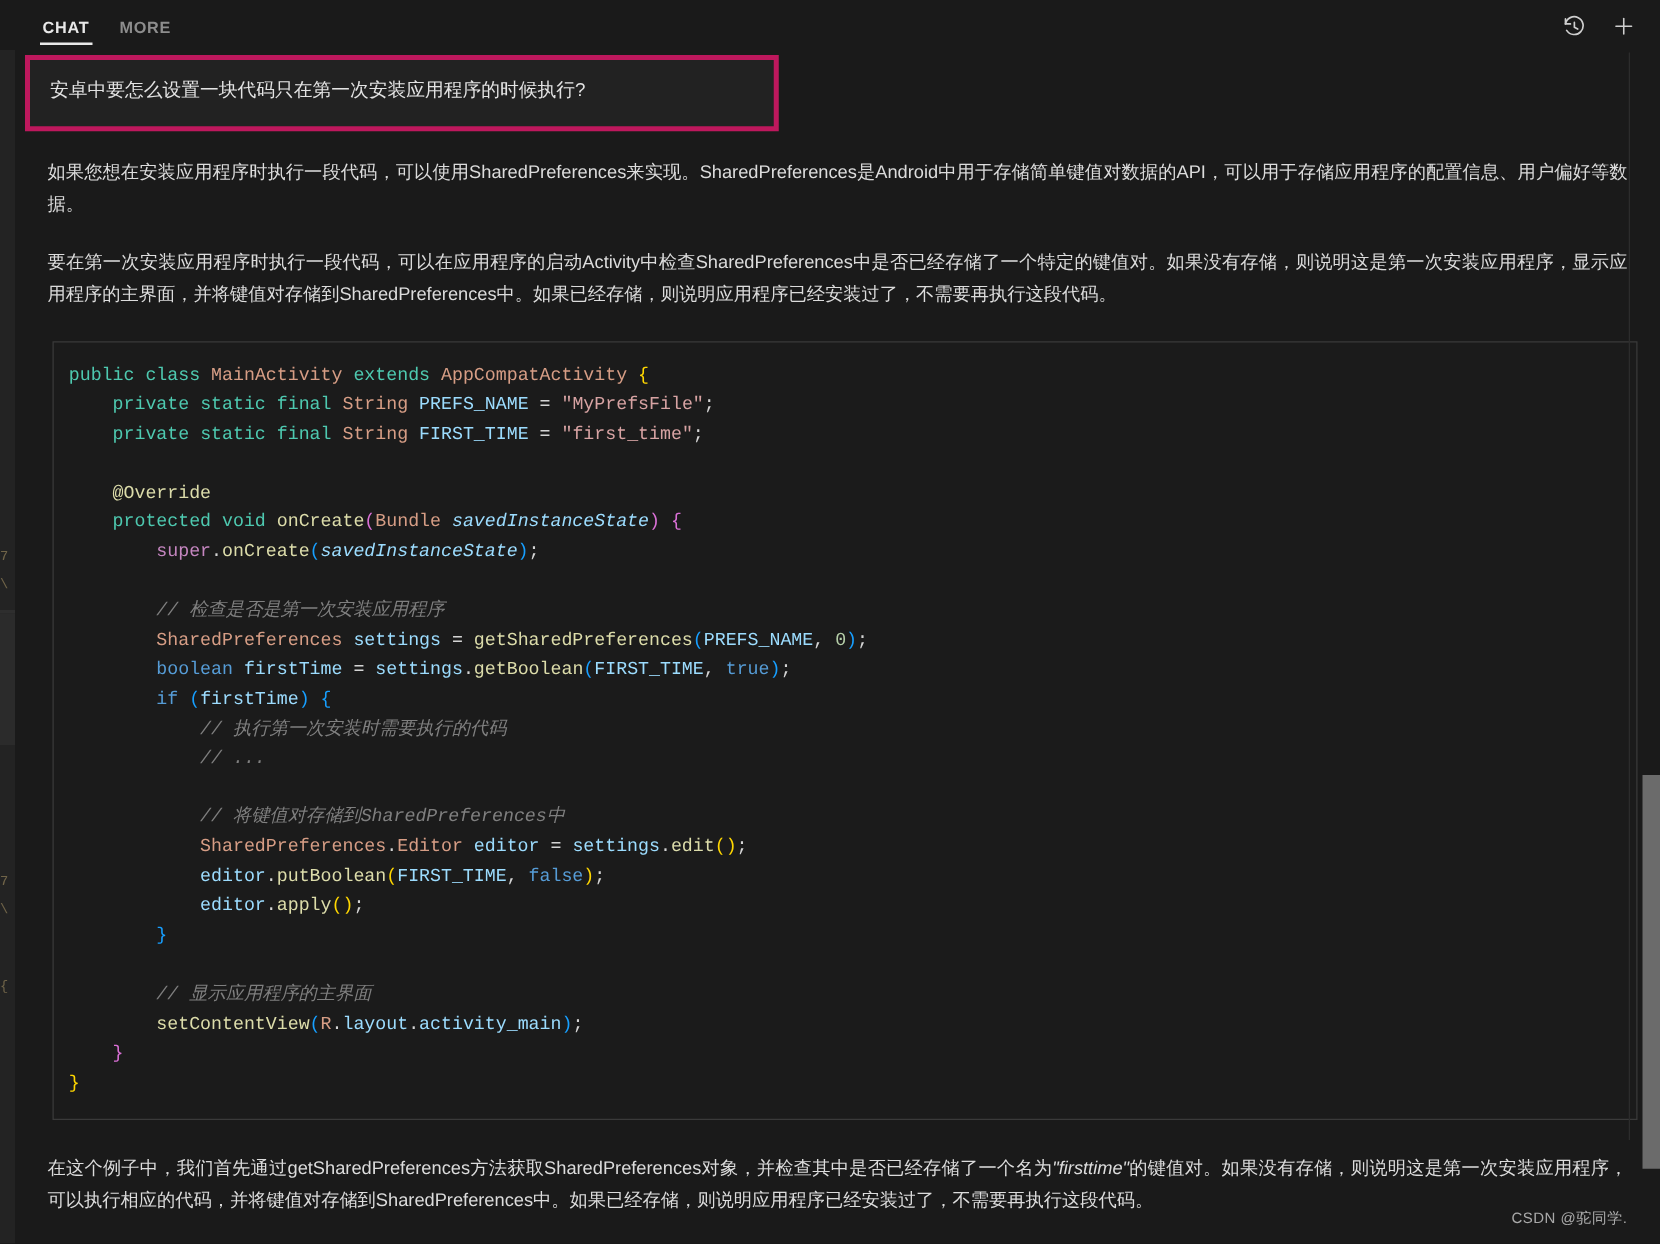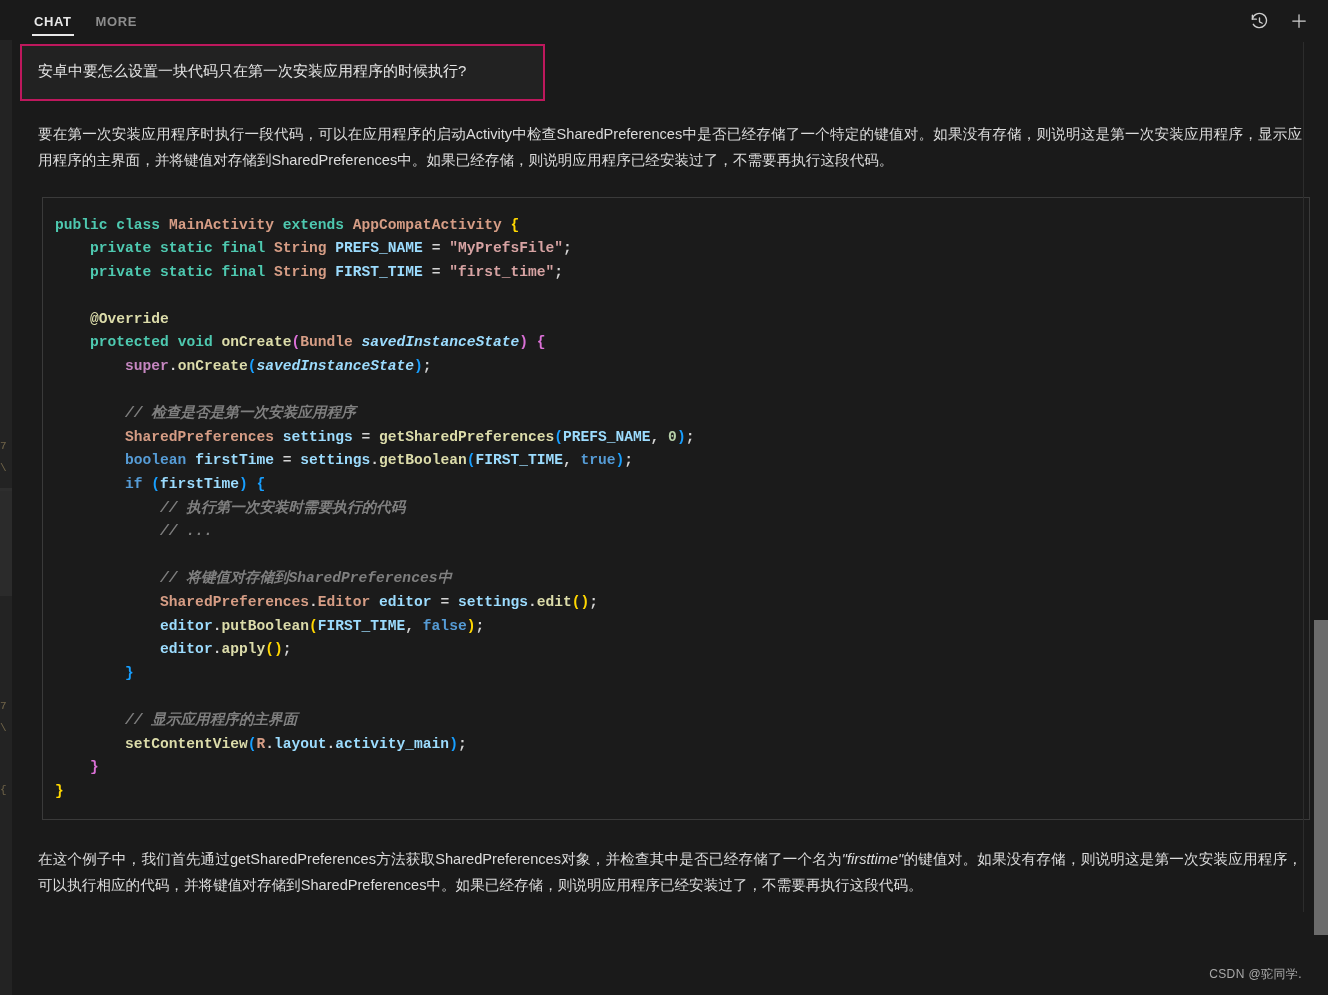--- a/index.html
+++ b/index.html
@@ -70,24 +70,24 @@
   .body {
     position: absolute; left: 12px; top: 42px;
     width: 1316px; height: 953px;
     overflow: hidden;
   }
 
   
   .question {
     position: relative;
     margin: 2px 0 0 8px;
-    width: 525px;
+    width: 603px;
     padding: 14px 16px 16px 16px;
     background: #222222;
-    border: 2px solid #be185d;
+    border: 4px solid #be185d;
     color: #e3e3e3;
     font-size: 15px;
     line-height: 1.5;
   }
 
   
   .answer { padding: 0 26px 0 26px; }
   .para {
     color: #dcdcdc;
     font-size: 14.6px;
@@ -96,21 +96,20 @@
     text-align: justify;
   }
   .para.tight { margin-top: 22px; }
 
   
   .codewrap {
     margin: 24px 18px 0 30px;
     background: #1b1b1b;
     border: 1px solid #3a3a3a;
     padding: 16px 11px 16px 0;
-    font-weight: bold;
   }
   pre.code {
     font-family: "Liberation Mono", "DejaVu Sans Mono", monospace;
     font-size: 14.6px;
     line-height: 23.6px;
     color: #d4d4d4;
     padding: 0 14px 0 12px;
     white-space: pre;
     overflow: hidden;
     tab-size: 4;
@@ -209,20 +208,21 @@
     </div>
   </div>
 
   <div class="body">
 
     <div class="question">
       <span>安卓中要怎么设置一块代码只在第一次安装应用程序的时候执行?</span>
     </div>
 
     <div class="answer">
+      <div class="para">如果您想在安装应用程序时执行一段代码，可以使用SharedPreferences来实现。SharedPreferences是Android中用于存储简单键值对数据的API，可以用于存储应用程序的配置信息、用户偏好等数据。</div>
       <div class="para">要在第一次安装应用程序时执行一段代码，可以在应用程序的启动Activity中检查SharedPreferences中是否已经存储了一个特定的键值对。如果没有存储，则说明这是第一次安装应用程序，显示应用程序的主界面，并将键值对存储到SharedPreferences中。如果已经存储，则说明应用程序已经安装过了，不需要再执行这段代码。</div>
     </div>
 
     <div class="codewrap">
       <pre class="code" id="code-render"><span class="k">public</span> <span class="k">class</span> <span class="ty">MainActivity</span> <span class="k">extends</span> <span class="ty">AppCompatActivity</span> <span class="b1">{</span>
     <span class="k">private</span> <span class="k">static</span> <span class="k">final</span> <span class="ty">String</span> <span class="va">PREFS_NAME</span> <span class="op">=</span> <span class="st">"MyPrefsFile"</span><span class="op">;</span>
     <span class="k">private</span> <span class="k">static</span> <span class="k">final</span> <span class="ty">String</span> <span class="va">FIRST_TIME</span> <span class="op">=</span> <span class="st">"first_time"</span><span class="op">;</span>
 
     <span class="an">@Override</span>
     <span class="k">protected</span> <span class="k">void</span> <span class="fn">onCreate</span><span class="b2">(</span><span class="ty">Bundle</span> <span class="va it">savedInstanceState</span><span class="b2">)</span> <span class="b2">{</span>

